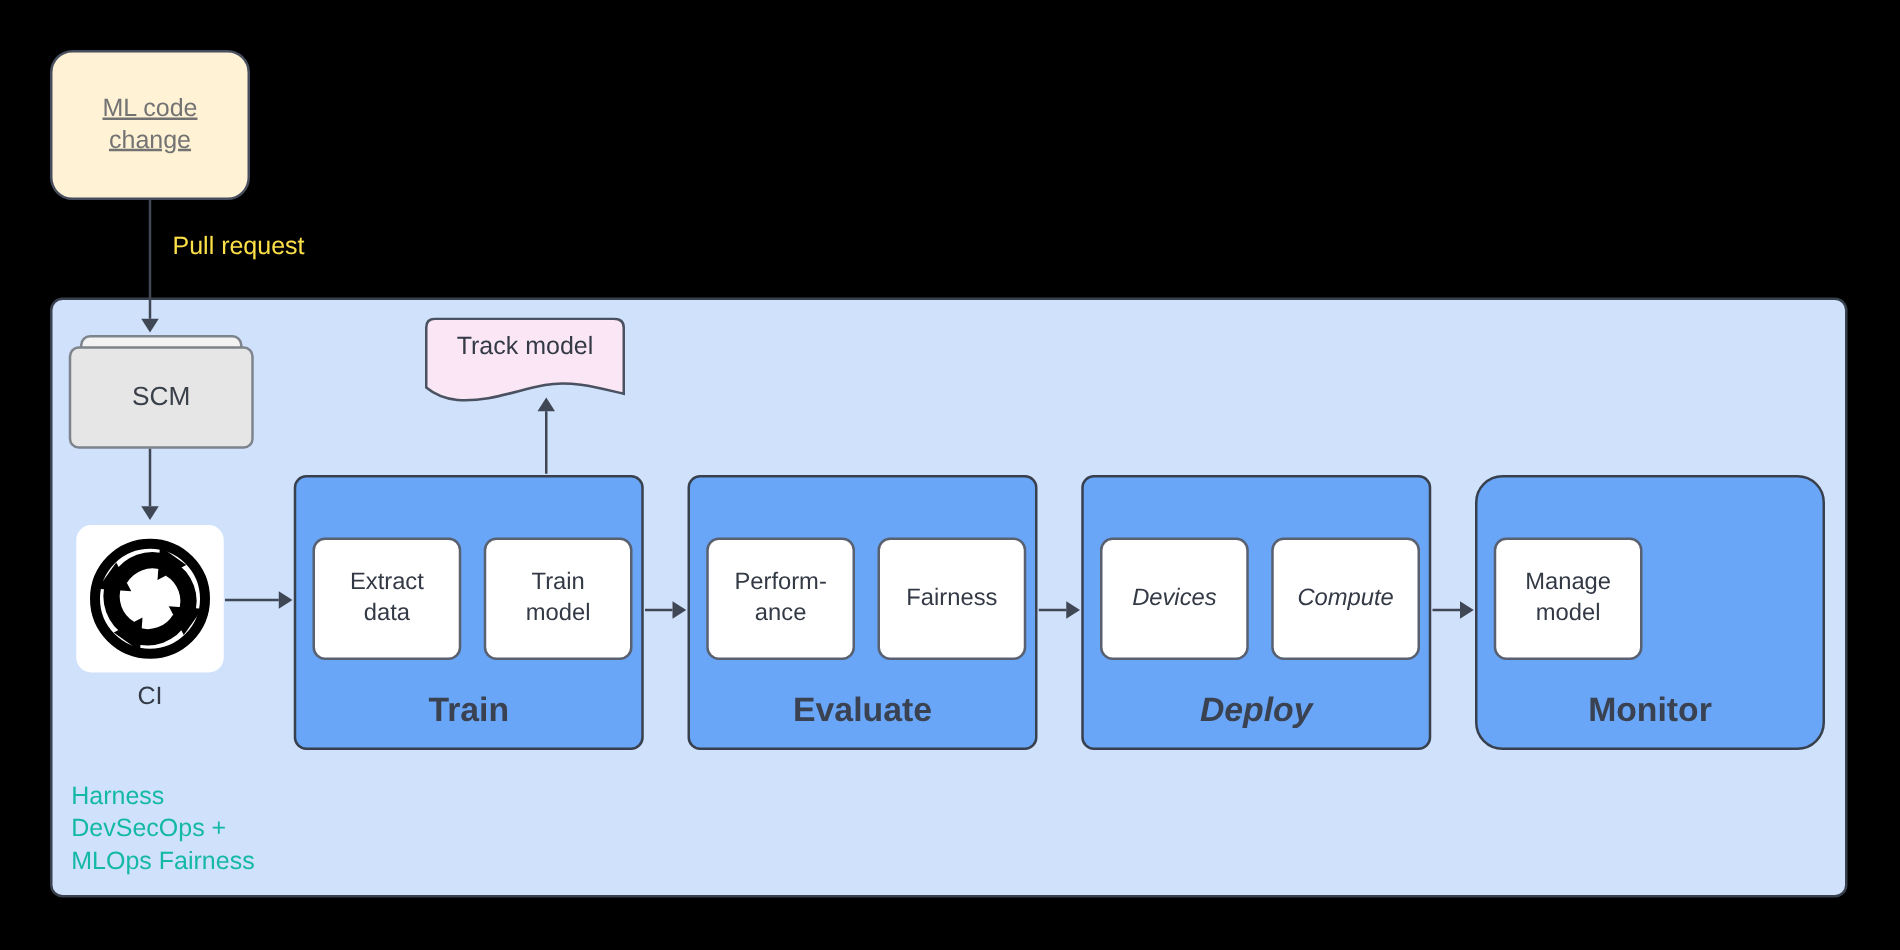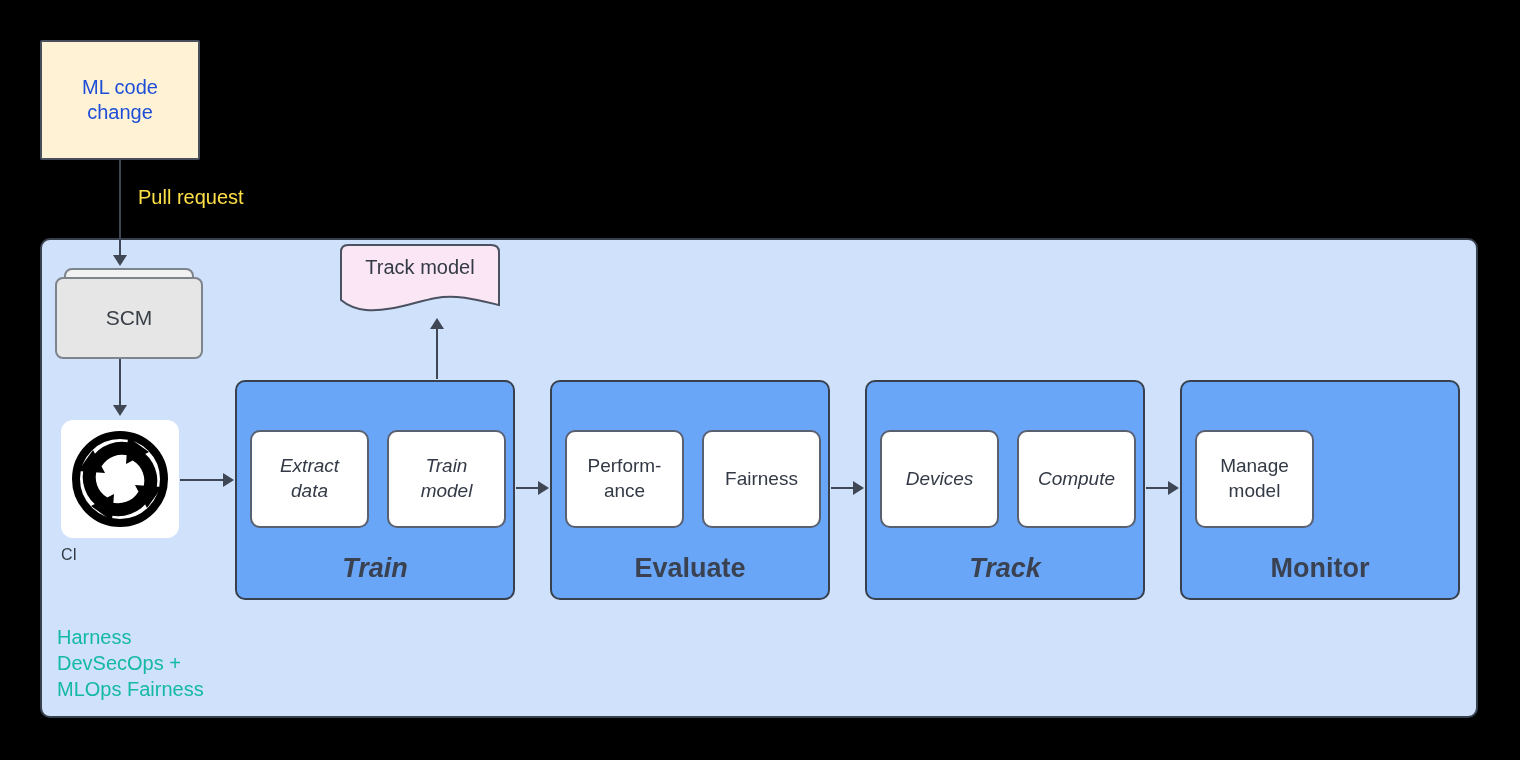--- a/index.html
+++ b/index.html
@@ -20,24 +20,25 @@
     display: flex;
     align-items: center;
     justify-content: center;
     text-align: center;
   }
   .pre { white-space: pre-line; }
 
   .cream {
     background: #FFF2D5;
     border: 2px solid #474E5D;
-    border-radius: 2px;
+    border-radius: 18px;
     font-size: 20px;
     line-height: 1.25;
-    color: #1d4ed8;
+    color: #737373;
+    text-decoration: underline;
   }
 
   .platform-box {
     position: absolute;
     left: 40px; top: 238px;
     width: 1438px; height: 480px;
     background: #D0E1FB;
     border: 2px solid #39404D;
     border-radius: 10px;
     box-sizing: border-box;
@@ -65,23 +66,23 @@
     left: 61px; top: 420px;
     width: 118px; height: 118px;
     background: #FFFFFF;
     border-radius: 12px;
     display: flex;
     align-items: center;
     justify-content: center;
   }
   .small-label {
     position: absolute;
-    font-size: 16px;
-    color: #333A45;
-    text-align: left;
+    font-size: 20px;
+    color: #333A45;
+    text-align: center;
   }
   .pull-label {
     position: absolute;
     font-size: 20px;
     color: #fde047;
   }
 
   
   .stage {
     position: absolute;
@@ -117,21 +118,21 @@
     left: 0; width: 100%;
     text-align: center;
     font-weight: bold;
     font-size: 27px;
     color: #3A4150;
   }
 
   
   .doc {
     position: absolute;
-    left: 340px; top: 244px;
+    left: 340px; top: 254px;
     width: 160px; height: 72px;
   }
   .doc svg { position: absolute; left: 0; top: 0; }
   .doc-label {
     position: absolute;
     left: 0; top: 12px;
     width: 100%;
     text-align: center;
     font-size: 20px;
     color: #333A45;
@@ -222,21 +223,21 @@
 
   <div class="doc">
     <svg width="160" height="72" viewBox="0 0 160 72" preserveAspectRatio="none">
       <path d="M8,1 H151 Q159,1 159,8 V61 C138,56 116,50 96,54 C74,58 50,68 26,66 C16,65 7,61 1,56 V8 Q1,1 8,1 Z" fill="#FAE6F4" stroke="#4A5160" stroke-width="2"></path>
     </svg>
     <div class="doc-label">Track model</div>
   </div>
 
   <div class="arr v up" style="left:436px; top:329px; height:50px;"></div>
 
-  <div class="stage" style="left:235px;font-style:italic;">
+  <div class="stage" style="left:235px;">
     <div class="item i1">Extract
 data</div>
     <div class="item i2">Train
 model</div>
     <div class="stage-title">Train</div>
   </div>
 
   <div class="arr h right" style="left:516px; top:487px; width:22px;"></div>
 
   <div class="stage" style="left:550px;">
@@ -244,26 +245,26 @@
     <div class="item i1">Perform-
 ance</div>
     <div class="stage-title">Evaluate</div>
   </div>
 
   <div class="arr h right" style="left:831px; top:487px; width:22px;"></div>
 
   <div class="stage" style="left:865px;font-style:italic;">
     <div class="item i1">Devices</div>
     <div class="item i2">Compute</div>
-    <div class="stage-title">Track</div>
+    <div class="stage-title">Deploy</div>
   </div>
 
   <div class="arr h right" style="left:1146px; top:487px; width:22px;"></div>
 
-  <div class="stage" style="left:1180px;">
+  <div class="stage" style="left:1180px;border-radius:22px;">
     <div class="item i1">Manage
 model</div>
     <div class="stage-title">Monitor</div>
   </div>
 
   <div class="platform-label">
     <div>Harness</div>
     <div>DevSecOps +</div>
     <div>MLOps Fairness</div>
   </div>

